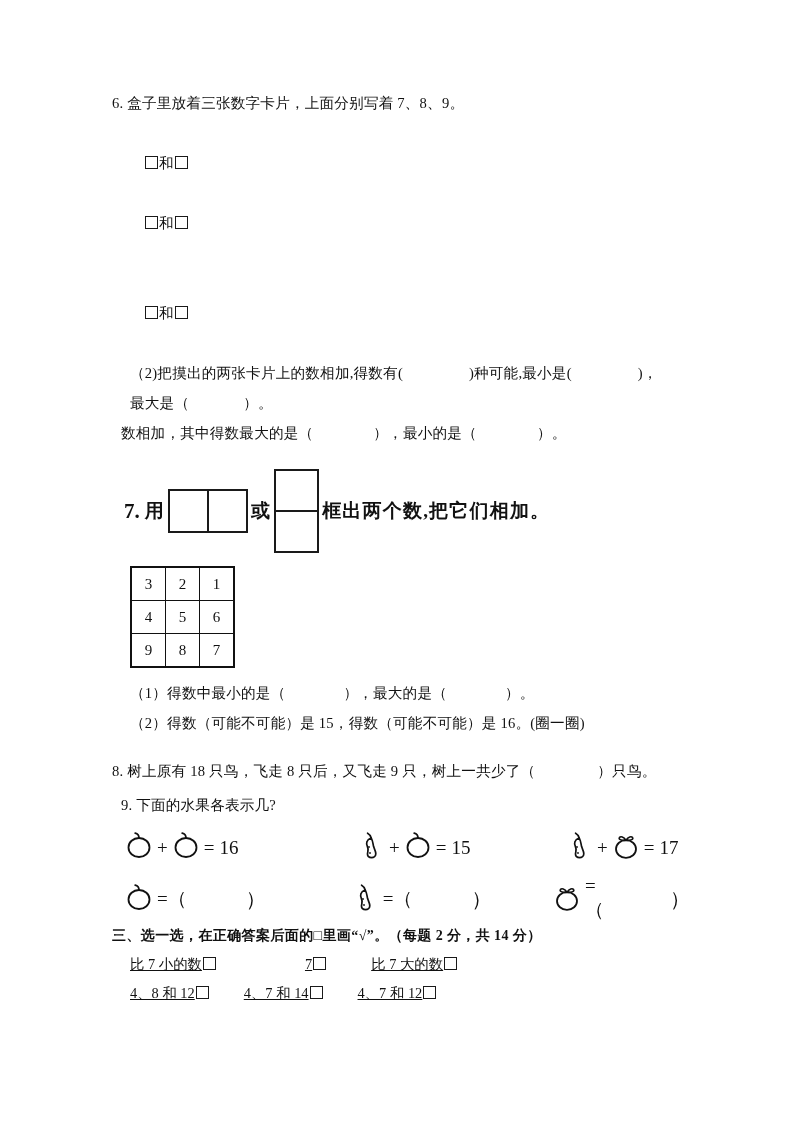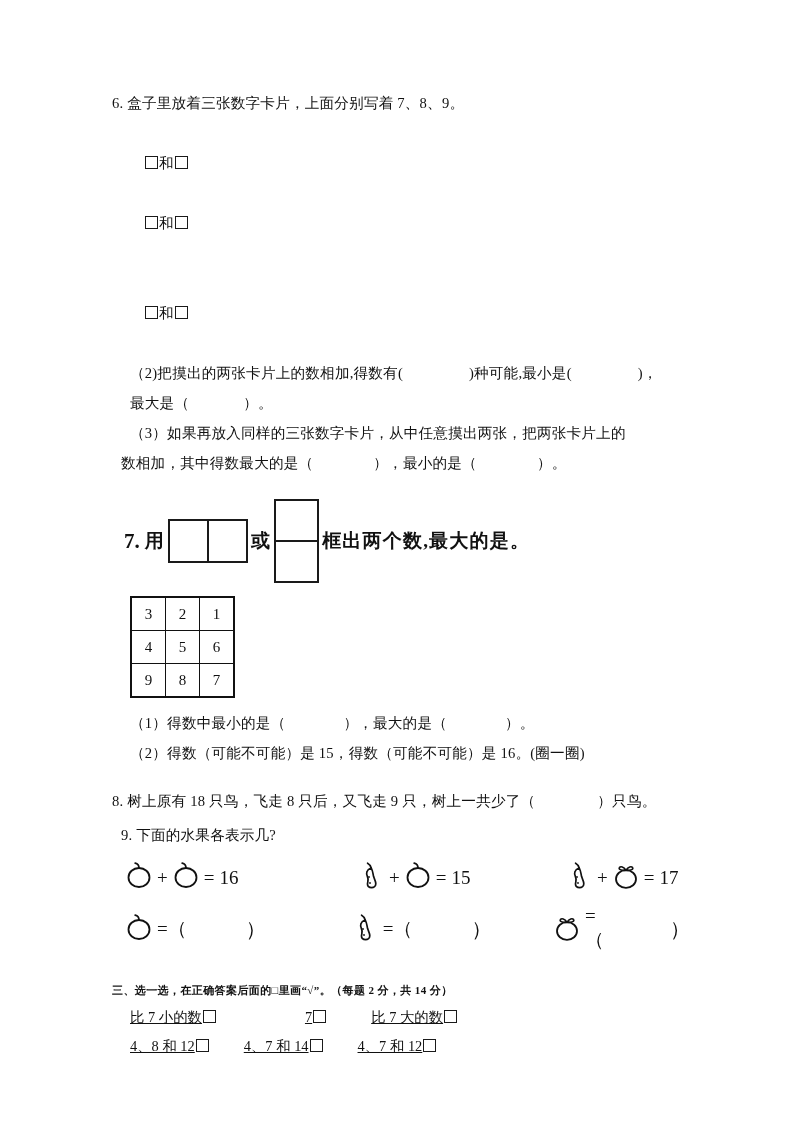--- a/index.html
+++ b/index.html
@@ -143,23 +143,23 @@
     margin-left: 2px;
     font-size: 19px;
   }
   .slot1 { width: 232px; }
   .slot2 { width: 208px; }
   .slot3 { width: auto; }
   .fruit-ico { display: inline-block; vertical-align: middle; }
 
   
   .section-head {
-    font-size: 11px;
+    font-size: 14px;
     font-weight: 700;
-    margin-top: 30px;
+    margin-top: 4px;
     margin-bottom: 5px;
     letter-spacing: 0.4px;
     font-family: "Liberation Serif", "DejaVu Serif", serif;
   }
   .mc-q { font-size: 14.4px; line-height: 29px; padding-left: 6px; }
   .mc-opts { font-size: 14.4px; line-height: 29px; padding-left: 18px; text-decoration: underline; }
   .optgap-a { display: inline-block; width: 88px; }
   .optgap-b { display: inline-block; width: 34px; }
   .optgap-c { display: inline-block; width: 44px; }
   .sp-sm { display: inline-block; width: 18px; }
@@ -179,37 +179,36 @@
       <span class="sq"></span><span>和</span><span class="sq"></span>
       <span class="sp-sm"></span>
       <span class="sp-sm"></span>
       <span class="sq"></span><span>和</span><span class="sq"></span>
     </div>
 
     <div class="line indent1"><span>（2)把摸出的两张卡片上的数相加,得数有(</span><span style="display:inline-block;width:66px"></span><span>)种可能,最小是(</span><span style="display:inline-block;width:66px"></span><span>)，</span></div>
 
     <div class="line indent1"><span>最大是（</span><span style="display:inline-block;width:54px"></span><span>）。</span></div>
 
-    <div class="line indent1">（3）如果再放入同样的三张数字卡片，从中任意摸出两张，把两张卡片上的</div>
 
     <div class="line indent2"><span>数相加，其中得数最大的是（</span><span style="display:inline-block;width:60px"></span><span>），最小的是（</span><span style="display:inline-block;width:60px"></span><span>）。</span></div>
 
     <div class="q7row">
       <span class="q7num">7.</span>
       <span class="q7txt">用</span>
       <span class="hbox">
         <span class="cell"></span>
         <span class="cell"></span>
       </span>
       <span class="q7txt">或</span>
       <span class="vbox">
         <span class="cell"></span>
         <span class="cell"></span>
       </span>
-      <span class="q7txt">框出两个数,最大的是。</span>
+      <span class="q7txt">框出两个数,把它们相加。</span>
     </div>
 
     <div class="grid-wrap">
       <table class="numgrid">
         <tbody>
             <tr>
           <td>3</td>
           <td>2</td>
           <td>1</td>
         </tr>

